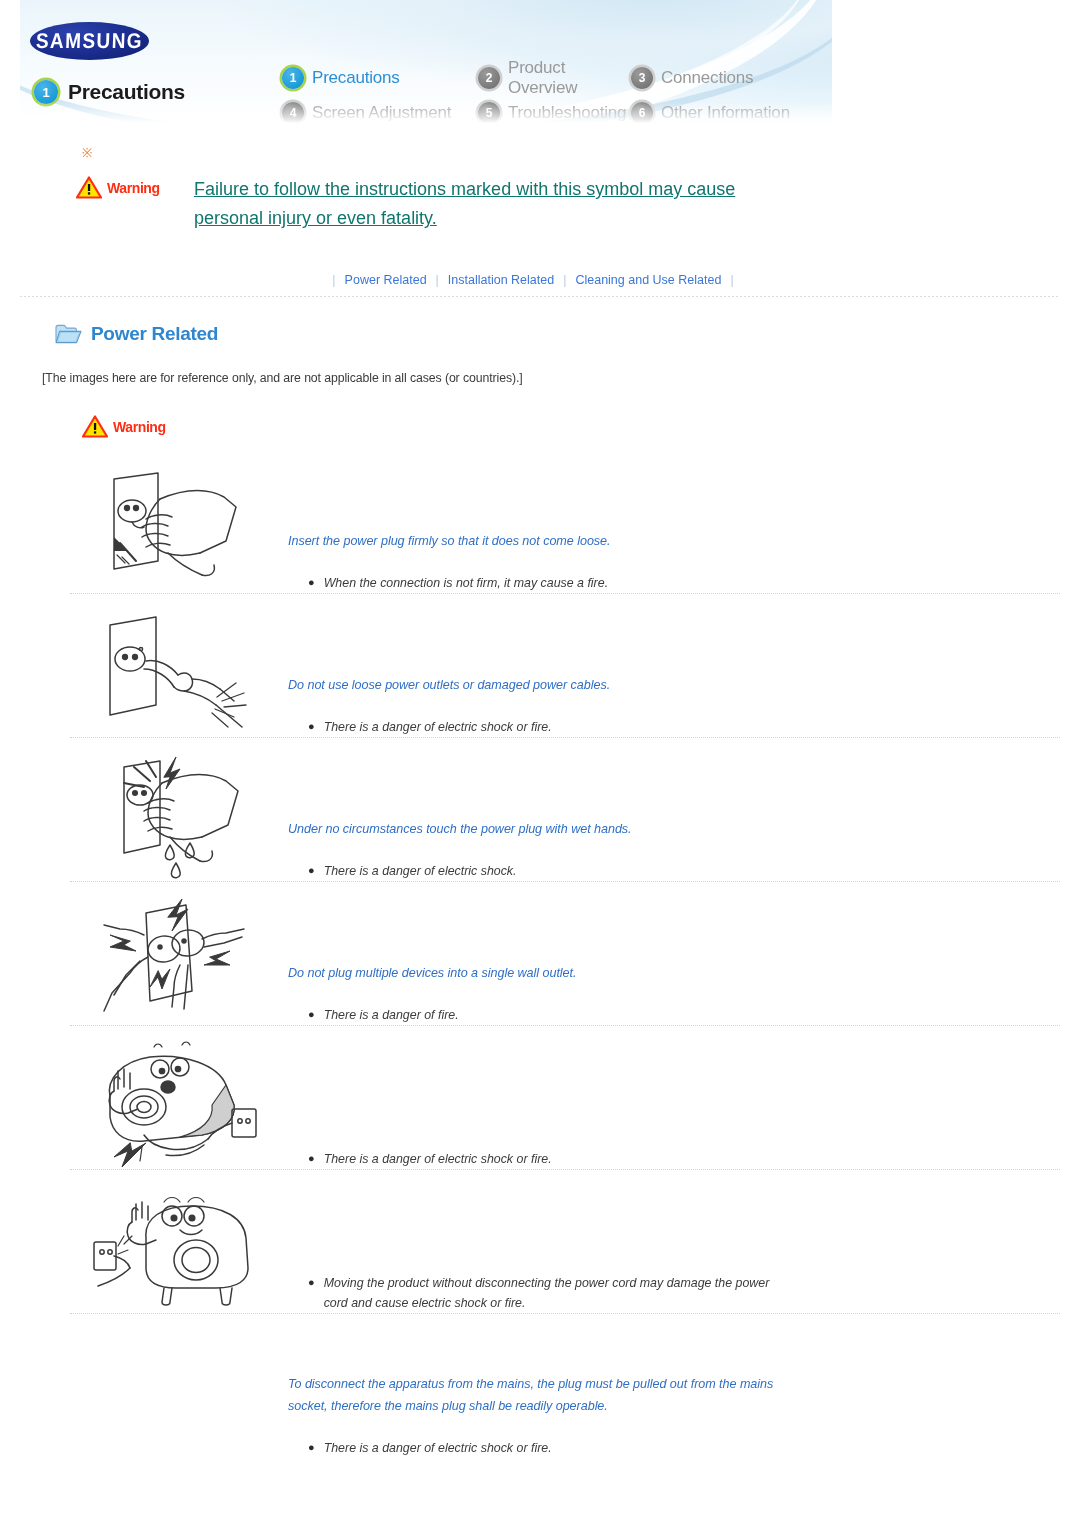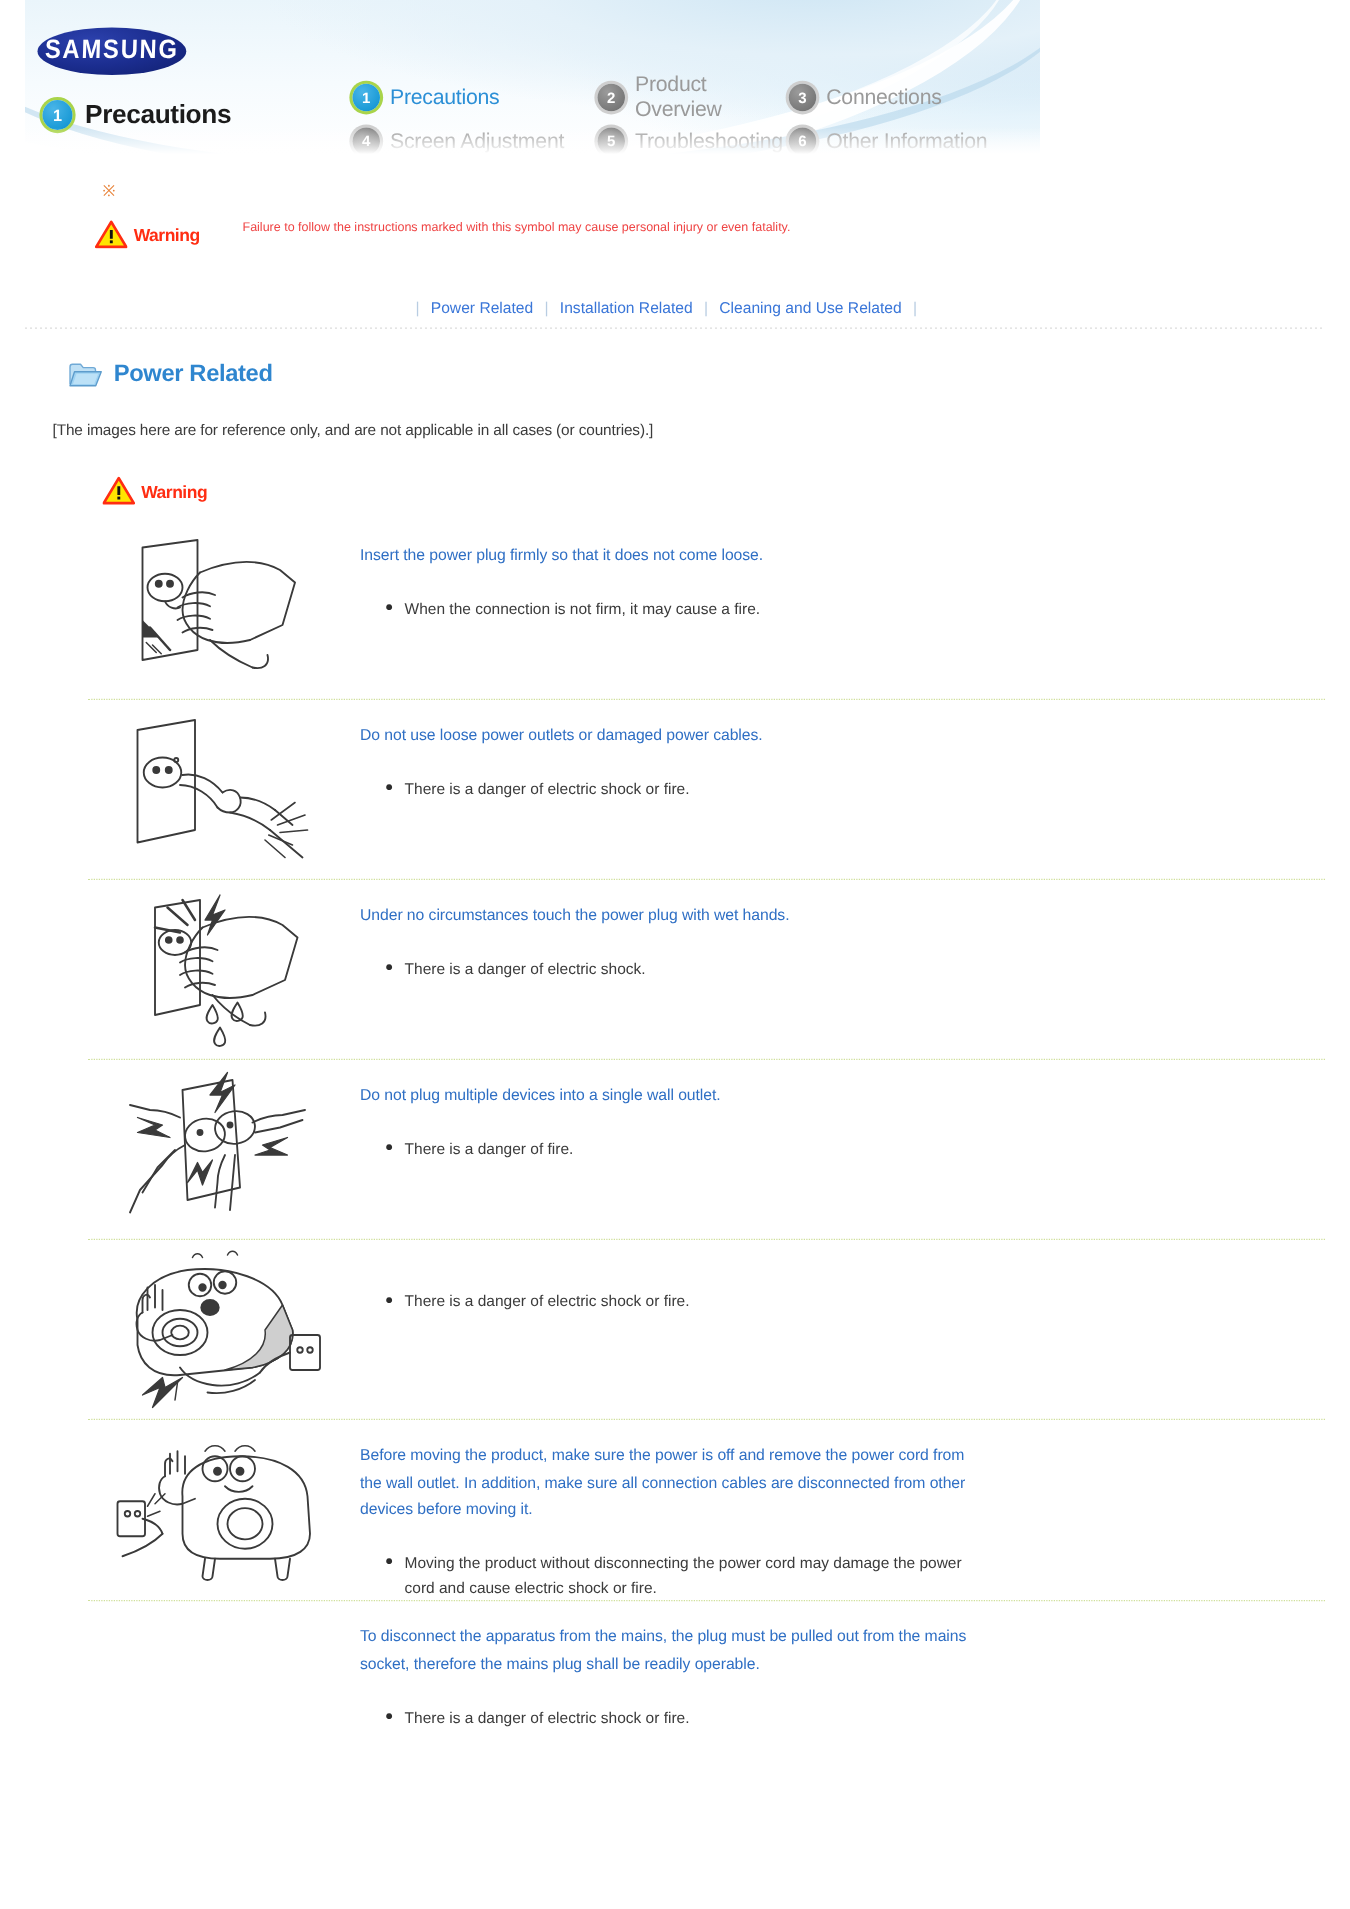--- a/index.html
+++ b/index.html
@@ -183,24 +183,25 @@
     gap: 5px;
     padding-top: 1px;
   }
   .legend-key .key-text {
     font-size: 14px;
     font-weight: bold;
     color: #ff2d12;
     letter-spacing: -0.4px;
   }
   .legend-desc {
-    font-size: 10px;
+    font-size: 18px;
     line-height: 1.62;
-    color: #ef4444;
+    color: #0f766e;
     max-width: 600px;
+    text-decoration: underline;
   }
 
   
   .tri {
     position: relative;
     width: 26px; height: 23px;
     flex: 0 0 auto;
   }
   .tri svg { display: block; }
 
@@ -271,25 +272,26 @@
     letter-spacing: -0.4px;
   }
 
   
   .items {
     margin: 12px 0 0 0;
     padding: 0 20px 0 70px;
   }
   .item-row {
     display: flex;
-    align-items: flex-start;
+    align-items: flex-end;
     border-bottom: 1px dotted #cfe09a;
     min-height: 144px;
     box-sizing: border-box;
     padding-top: 6px;
+    font-style: italic;
   }
   .item-row:first-child { border-top: none; }
   .item-figure {
     flex: 0 0 218px;
     height: 130px;
     display: flex;
     align-items: center;
     justify-content: center;
   }
   .item-figure svg { display: block; }
@@ -635,21 +637,20 @@
 
         <rect x="10" y="58" width="22" height="28" rx="2"></rect>
         <circle cx="18" cy="68" r="2.2"></circle>
         <circle cx="26" cy="68" r="2.2"></circle>
         <path d="M30 72 C38 74 44 78 46 84"></path>
         <path d="M46 84 C38 92 26 98 14 102"></path>
         <path d="M34 62 L40 52 M40 60 L48 52 M34 70 L44 66" stroke-width="1.2"></path>
       </svg>
     </div>
     <div class="item-body">
-      <div class="item-title">Before moving the product, make sure the power is off and remove the power cord from the wall outlet. In addition, make sure all connection cables are disconnected from other devices before moving it.</div>
       <div class="item-bullets">
         <div class="bullet">
           <span class="dot">●</span>
           <span>Moving the product without disconnecting the power cord may damage the power cord and cause electric shock or fire.</span>
         </div>
       </div>
     </div>
   </div>
 
   <div class="item-row no-figure" style="border-bottom:none;">

